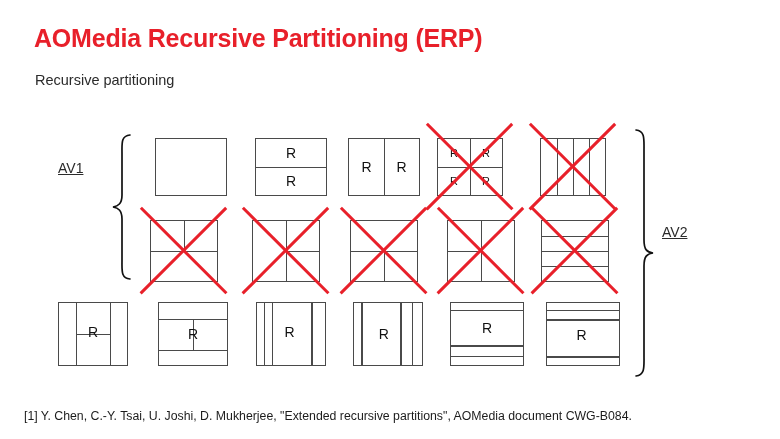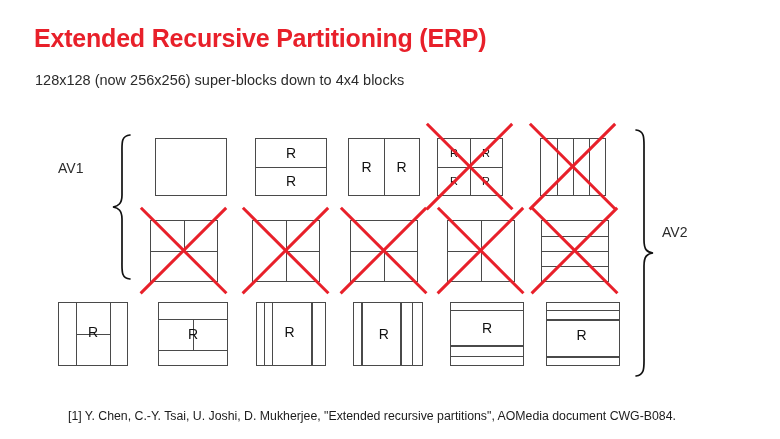--- a/index.html
+++ b/index.html
@@ -91,46 +91,46 @@
   }
   .cross i.a { transform: rotate(45deg); }
   .cross i.b { transform: rotate(-45deg); }
 
   
   .grp-label {
     position: absolute;
     font-size: 14px;
     color: #2b2b2b;
     white-space: nowrap;
+    text-decoration: underline;
   }
   .brace {
     position: absolute;
     color: #111111;
   }
   .brace svg { display: block; }
 
   
   #footnotes {
     position: absolute;
     left: 24px;
     bottom: 14px;
     font-size: 12.3px;
     line-height: 18px;
     color: #1c1c1c;
-    margin-left: 44px;
   }
   #footnotes div { white-space: nowrap; }
 </style>
 </head>
 <body>
 
-<div id="slide-title">Extended Recursive Partitioning (ERP)</div>
+<div id="slide-title">AOMedia Recursive Partitioning (ERP)</div>
 
 <div id="subtitle-block">
-  <div>128x128 (now 256x256) super-blocks down to 4x4 blocks</div>
+  <div>Recursive partitioning</div>
 </div>
 
 <div id="diagram">
 
   <div class="grp-label" style="left:58px; top:40px;">AV1</div>
 
   <div class="brace" style="left:110px; top:13px;">
     <svg width="22" height="148" viewBox="0 0 22 148" aria-hidden="true">
       <path d="M20 2 C11 3 12 10 12 20 L12 62 C12 71 8 73 3 74 C8 75 12 77 12 86 L12 128 C12 138 11 145 20 146" fill="none" stroke="#111111" stroke-width="1.7" stroke-linecap="round"></path>
     </svg>

